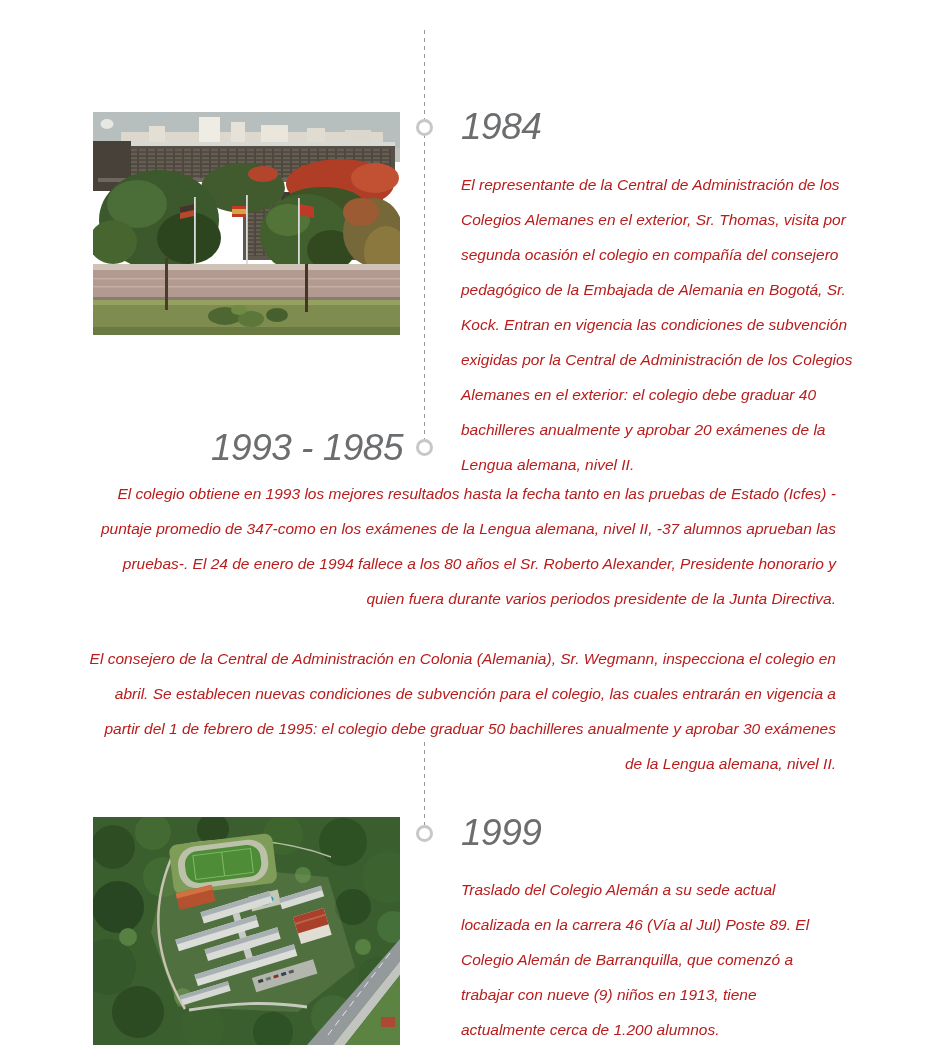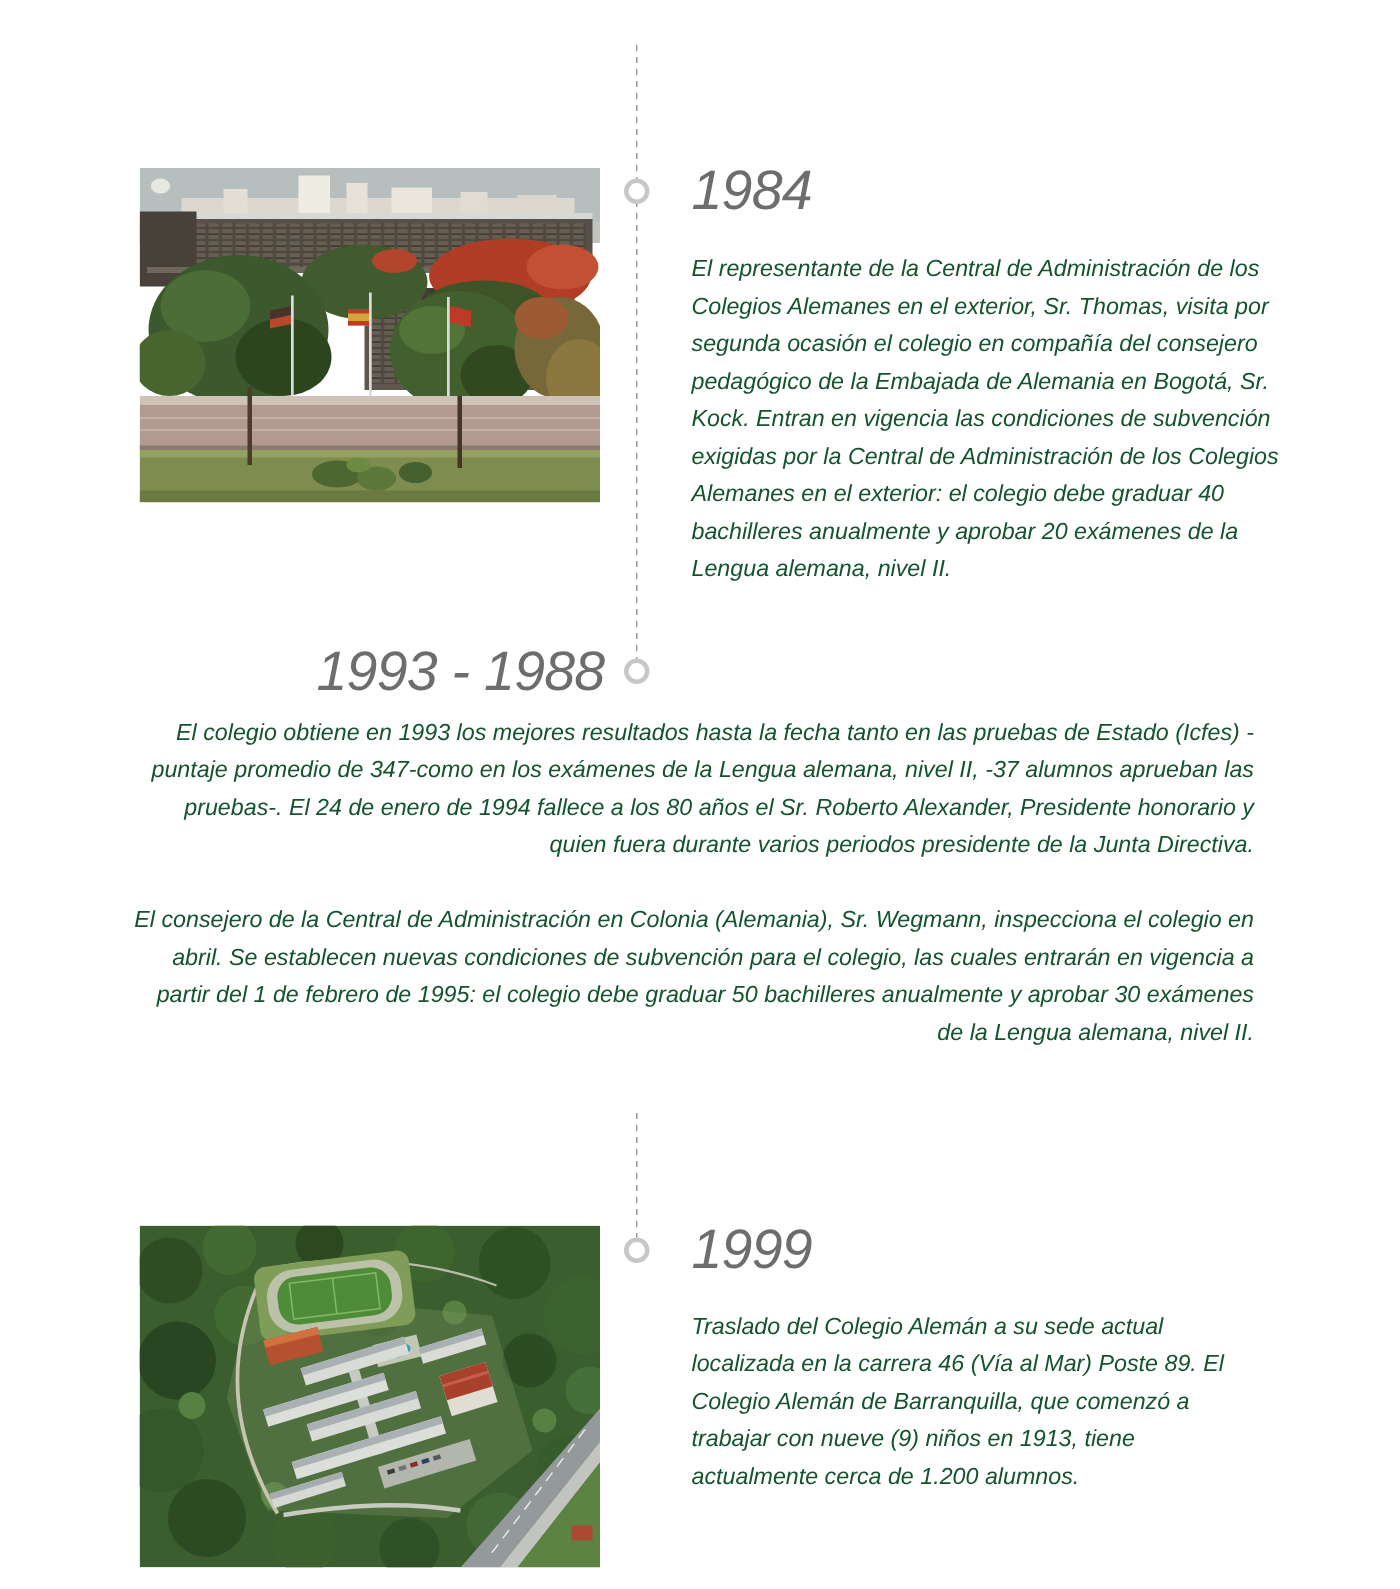--- a/index.html
+++ b/index.html
@@ -30,22 +30,22 @@
   
   .year {
     position:absolute; margin:0; color:#6b6d6f;
     font-size:37px; line-height:40px; font-weight:300; letter-spacing:-0.5px;
   }
   .year-1984 { left:461px; top:91px;  }
   .year-1993 { left:60px;  top:412px; width:343px; text-align:right; }
   .year-2002 { left:461px; top:797px; }
   
   .body {
-    position:absolute; margin:0; color:#14532d;
-    font-size:15.5px; line-height:25px; font-weight:400;
+    position:absolute; margin:0; color:#b91c1c;
+    font-size:15.5px; line-height:35px; font-weight:400;
   }
   .text-1984 { left:461px; top:151px; width:392px; }
   .text-1993 { left:88px;  top:460px; width:748px; text-align:right; }
   .text-1993 p { margin:0; }
   .text-1993 p + p { margin-top:25px; }
   .text-2002 { left:461px; top:856px; width:368px; }
   
   .photo { position:absolute; margin:0; overflow:hidden; }
   .photo svg { display:block; width:100%; height:100%; }
   .photo-1984 { left:93px; top:96px;  width:307px; height:223px; }
@@ -135,21 +135,21 @@
         <ellipse cx="146" cy="198" rx="8" ry="5" fill="#6f8a43"></ellipse>
       </svg>
     </figure>
     <span class="node node-1984"></span>
     <h2 class="year year-1984">1984</h2>
     <p class="body text-1984">El representante de la Central de Administración de los Colegios Alemanes en el exterior, Sr. Thomas, visita por segunda ocasión el colegio en compañía del consejero pedagógico de la Embajada de Alemania en Bogotá, Sr. Kock. Entran en vigencia las condiciones de subvención exigidas por la Central de Administración de los Colegios Alemanes en el exterior: el colegio debe graduar 40 bachilleres anualmente y aprobar 20 exámenes de la Lengua alemana, nivel II.</p>
   </section>
 
   <section>
     <span class="node node-1993"></span>
-    <h2 class="year year-1993">1993 - 1988</h2>
+    <h2 class="year year-1993">1993 - 1985</h2>
     <div class="body text-1993">
       <p>El colegio obtiene en 1993 los mejores resultados hasta la fecha tanto en las pruebas de Estado (Icfes) -puntaje promedio de 347-como en los exámenes de la Lengua alemana, nivel II, -37 alumnos aprueban las pruebas-. El 24 de enero de 1994 fallece a los 80 años el Sr. Roberto Alexander, Presidente honorario y quien fuera durante varios periodos presidente de la Junta Directiva.</p>
       <p>El consejero de la Central de Administración en Colonia (Alemania), Sr. Wegmann, inspecciona el colegio en abril. Se establecen nuevas condiciones de subvención para el colegio, las cuales entrarán en vigencia a partir del 1 de febrero de 1995: el colegio debe graduar 50 bachilleres anualmente y aprobar 30 exámenes de la Lengua alemana, nivel II.</p>
     </div>
   </section>
 
   <section>
     <figure class="photo photo-2002">
       <svg viewBox="0 0 307 228" preserveAspectRatio="none" role="img">
 
@@ -229,16 +229,16 @@
 
         <polygon points="307,122 307,144 240,228 214,228" fill="#94999c"></polygon>
         <polygon points="307,144 307,158 252,228 240,228" fill="#c2c5bf"></polygon>
         <line x1="297" y1="136" x2="232" y2="222" stroke="#e6e8e6" stroke-width="1" stroke-dasharray="7 5"></line>
         <polygon points="307,158 307,228 252,228" fill="#5d8342"></polygon>
         <rect x="288" y="200" width="14" height="10" fill="#ad4833"></rect>
       </svg>
     </figure>
     <span class="node node-2002"></span>
     <h2 class="year year-2002">1999</h2>
-    <p class="body text-2002">Traslado del Colegio Alemán a su sede actual localizada en la carrera 46 (Vía al Mar) Poste 89. El Colegio Alemán de Barranquilla, que comenzó a trabajar con nueve (9) niños en 1913, tiene actualmente cerca de 1.200 alumnos.</p>
+    <p class="body text-2002">Traslado del Colegio Alemán a su sede actual localizada en la carrera 46 (Vía al Jul) Poste 89. El Colegio Alemán de Barranquilla, que comenzó a trabajar con nueve (9) niños en 1913, tiene actualmente cerca de 1.200 alumnos.</p>
   </section>
 
 </div>
 
 </body></html>

